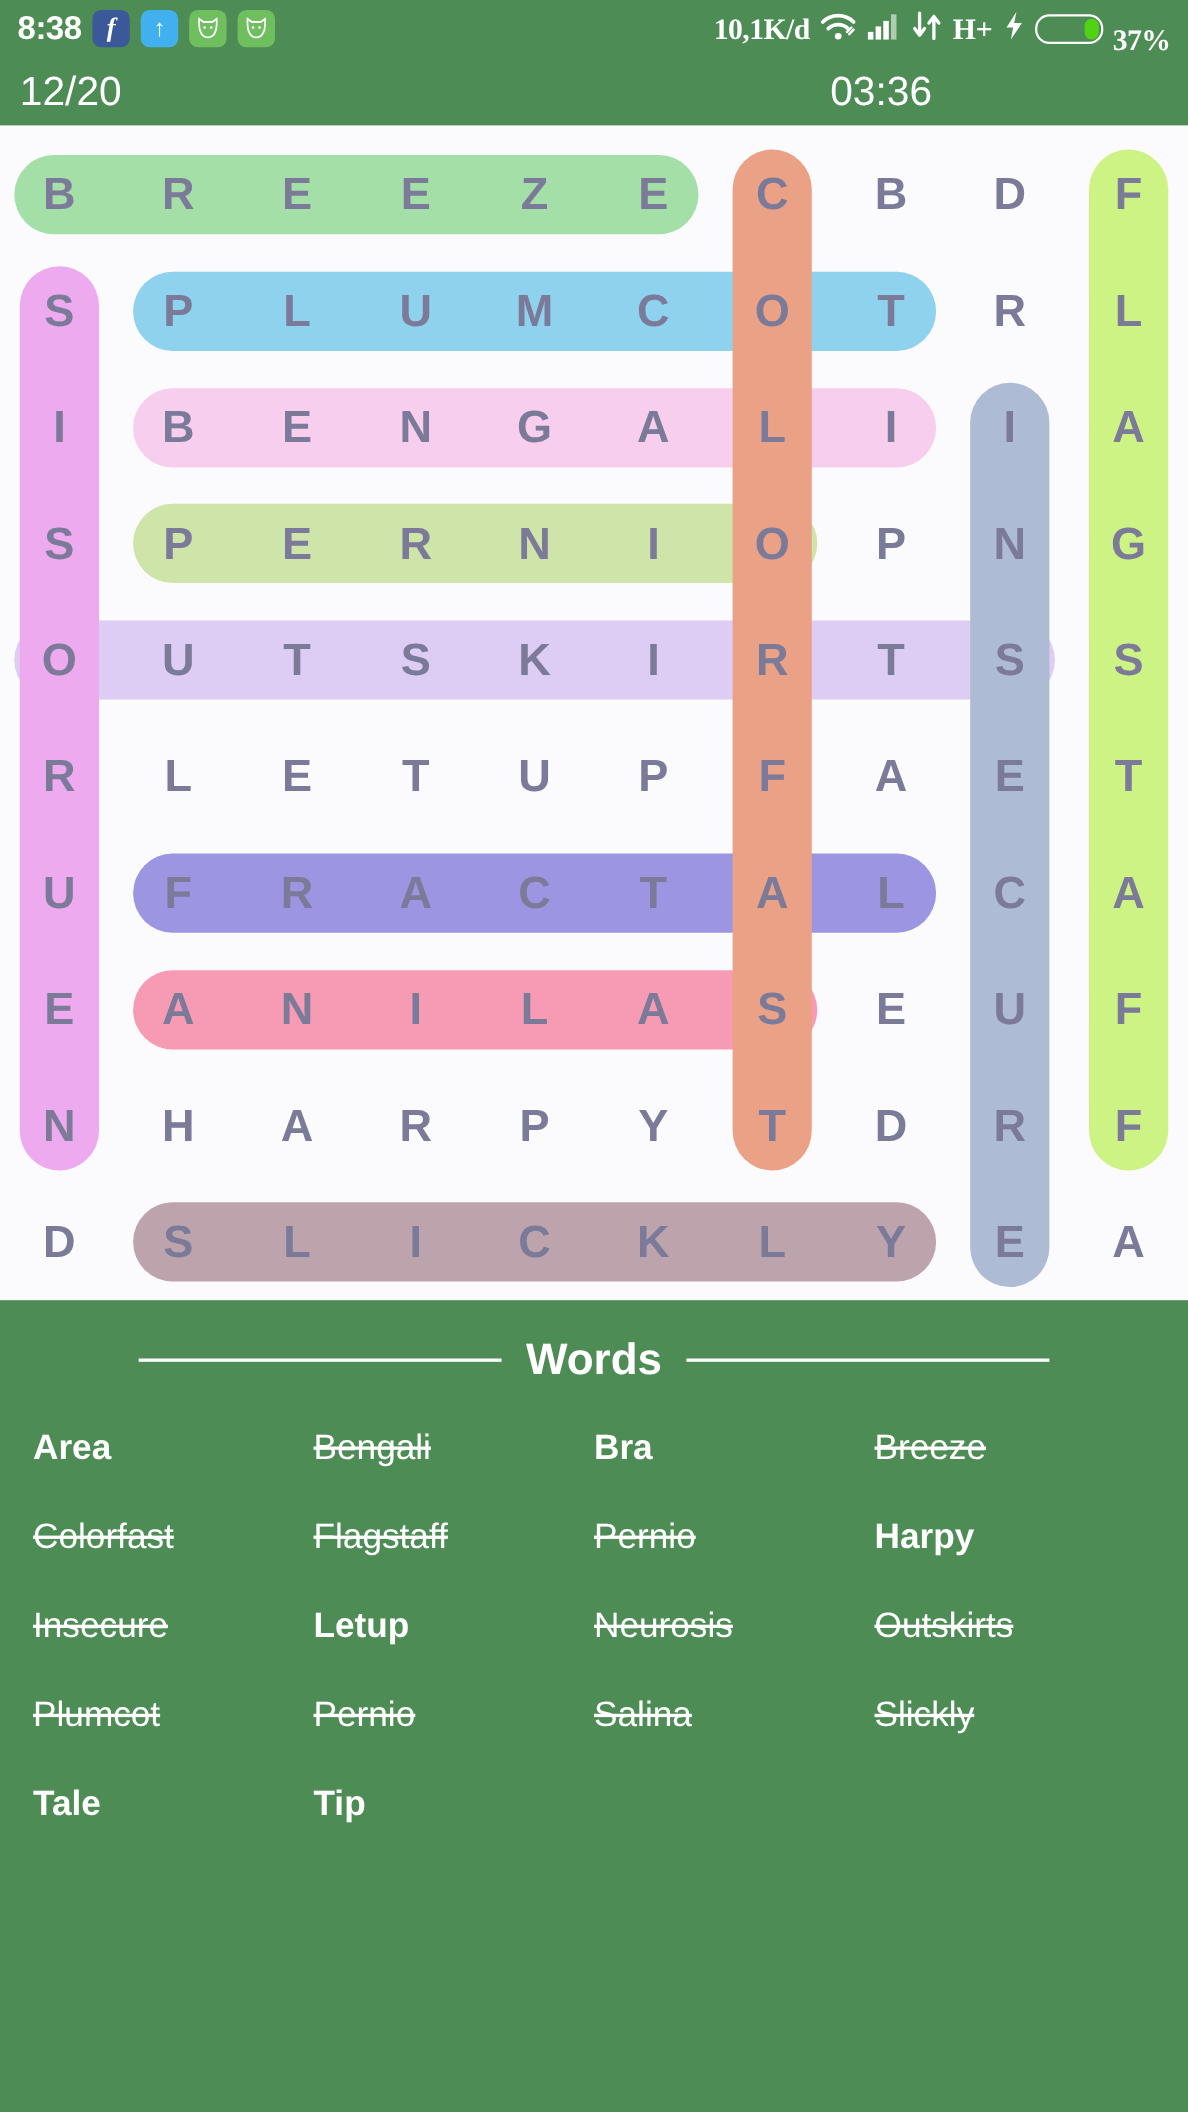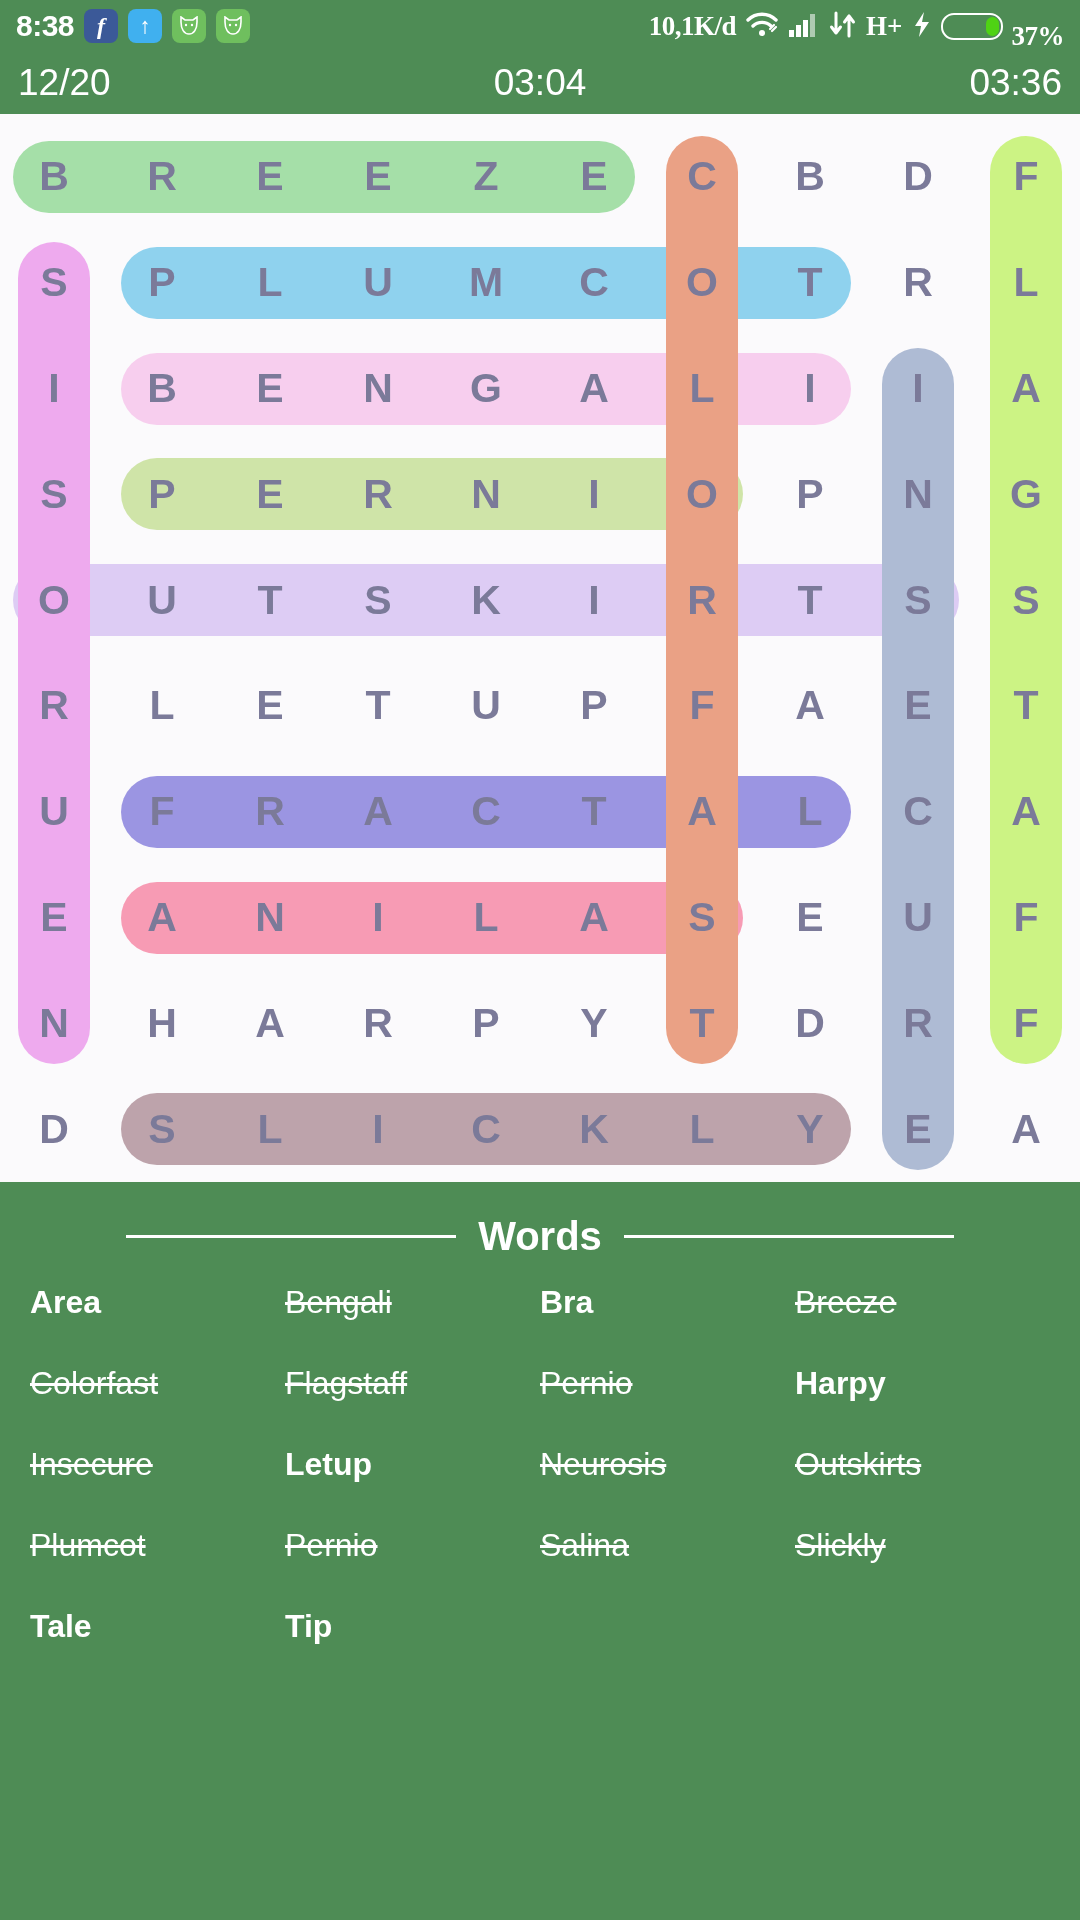--- a/index.html
+++ b/index.html
@@ -43,21 +43,21 @@
   }
 
   
   #gameheader{
     height:62px; width:1080px; background:#4e8c55;
     display:flex; align-items:center; color:#ffffff;
     padding:0 18px; font-size:37px;
   }
   #gameheader .hdr-left{ flex:1; text-align:left; }
   #gameheader .hdr-center{ flex:1; text-align:center; }
-  #gameheader .hdr-right{ flex:1; text-align:right; }
+  #gameheader .hdr-right{ flex:1; text-align:center; }
 
   
   #gridwrap{
     width:1080px; height:1068px;
     background:#fbfafc;
     position:relative;
     padding:10px 0 0 0;
   }
   #grid{
     position:relative;
@@ -74,21 +74,21 @@
 
   
   #words{
     width:1080px; height:738px;
     background:#4e8c55;
     padding:32px 30px 0 30px;
     color:#ffffff;
   }
   .words-title-row{
     display:flex; align-items:center; justify-content:center; gap:22px;
-    margin-bottom:25px;
+    margin-bottom:38px;
   }
   .words-title-row .rule{
     flex:1; height:3px; background:#ffffff; max-width:330px;
   }
   .words-title{
     font-size:40px; font-weight:bold; white-space:nowrap;
   }
   .words-grid{
     display:grid;
     grid-template-columns:repeat(4,1fr);
@@ -159,21 +159,20 @@
     </span>
     <span class="battery">
       <span class="fill" style="width: 22.94%;"></span>
     </span>
     <span class="sb-pct">37%</span>
   </div>
 </div>
 
 <div id="gameheader">
   <span class="hdr-left">12/20</span>
-  <span class="hdr-center">03:04</span>
   <span class="hdr-right">03:36</span>
 </div>
 
 <div id="gridwrap">
   <div id="grid">
       <div class="hl" style="background: rgb(165, 223, 168); left: 13px; top: 16.9px; width: 622px; height: 72px; border-radius: 36px;"></div>
       <div class="hl" style="background: rgb(143, 210, 238); left: 121px; top: 122.7px; width: 730px; height: 72px; border-radius: 36px;"></div>
       <div class="hl" style="background: rgb(247, 206, 238); left: 121px; top: 228.5px; width: 730px; height: 72px; border-radius: 36px;"></div>
       <div class="hl" style="background: rgb(207, 228, 168); left: 121px; top: 334.3px; width: 622px; height: 72px; border-radius: 36px;"></div>
       <div class="hl" style="background: rgb(221, 204, 244); left: 13px; top: 440.1px; width: 946px; height: 72px; border-radius: 36px;"></div>

